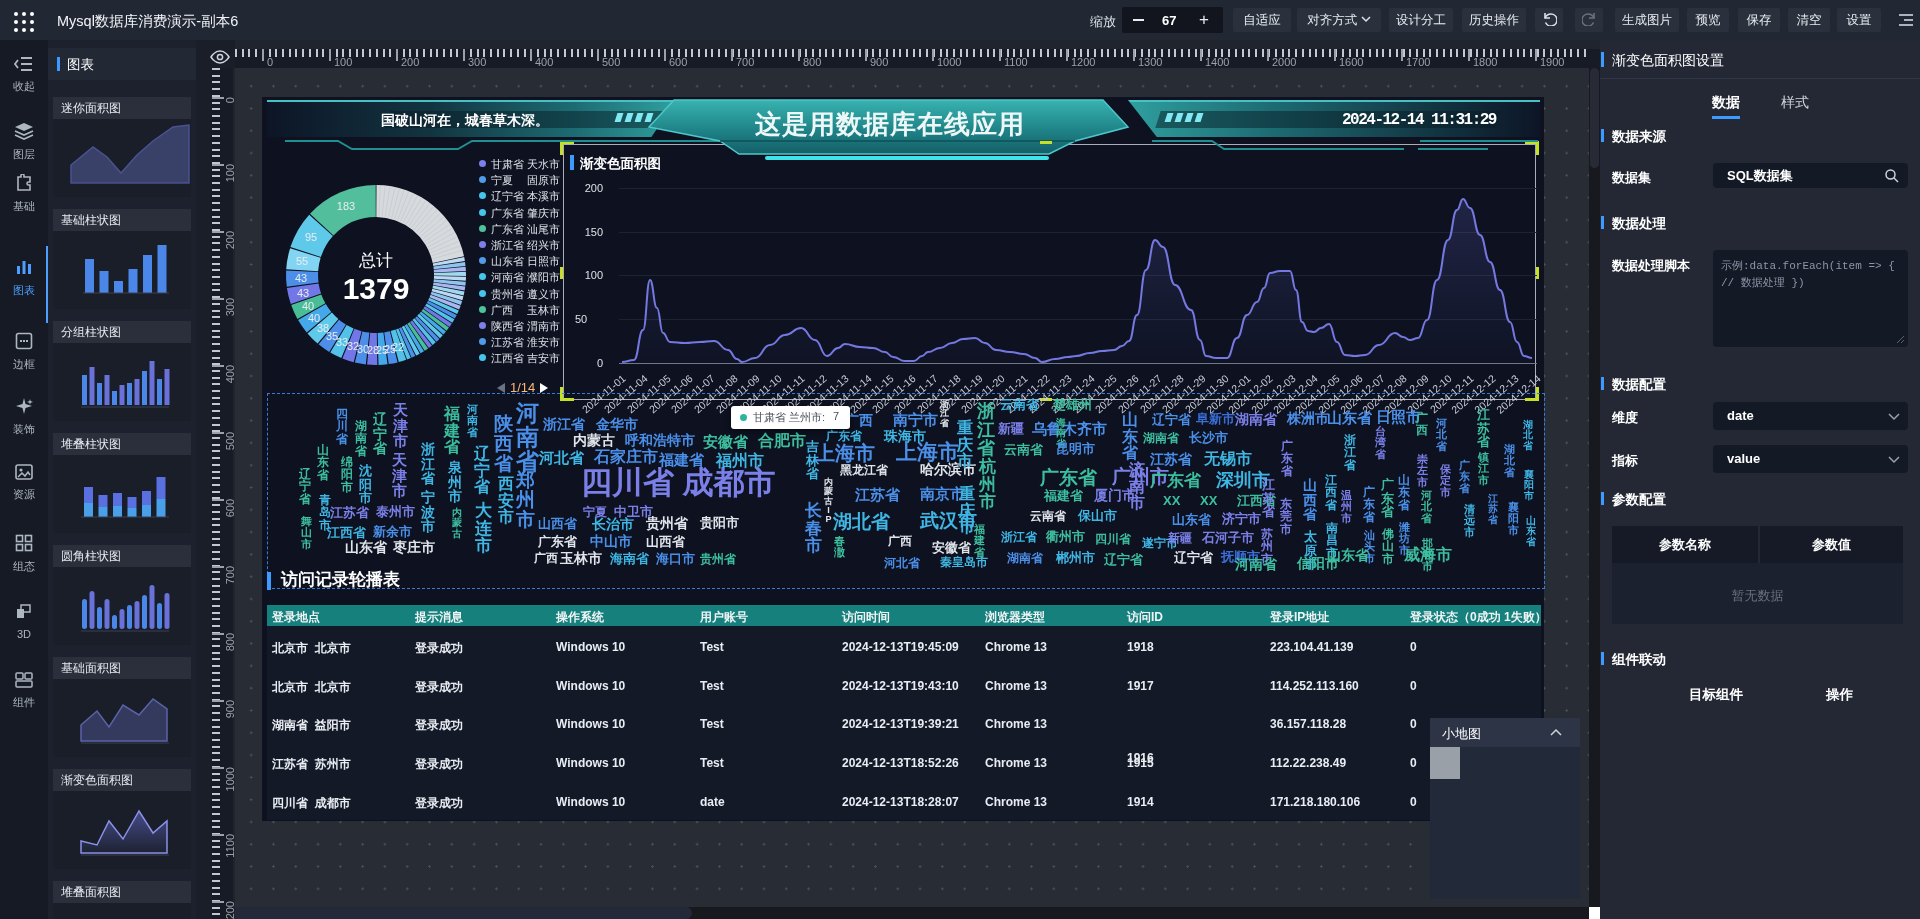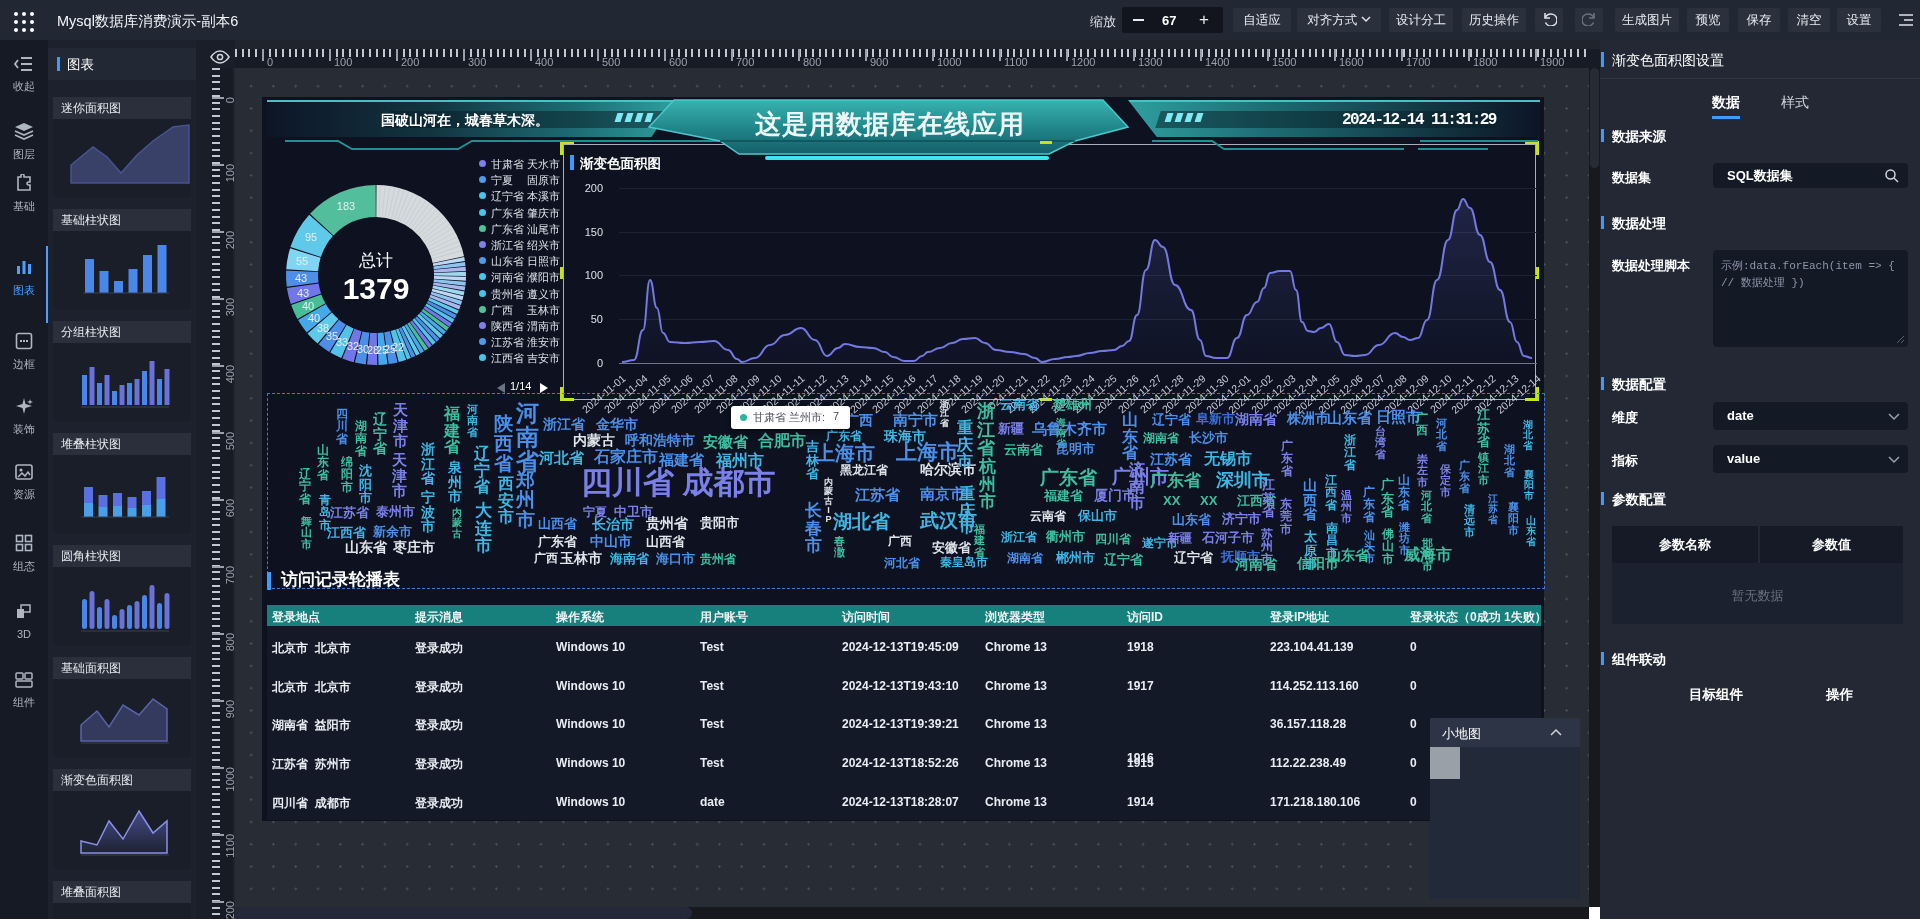--- a/index.html
+++ b/index.html
@@ -249,21 +249,21 @@
 <div class="rlbl" style="left:741.0px;top:16px;font-size:11px">1000</div>
 <div class="ab" style="left:803.0px;top:9px;width:2px;height:12px;background:#9aa1ac"></div>
 <div class="rlbl" style="left:808.0px;top:16px;font-size:11px">1100</div>
 <div class="ab" style="left:870.0px;top:9px;width:2px;height:12px;background:#9aa1ac"></div>
 <div class="rlbl" style="left:875.0px;top:16px;font-size:11px">1200</div>
 <div class="ab" style="left:937.0px;top:9px;width:2px;height:12px;background:#9aa1ac"></div>
 <div class="rlbl" style="left:942.0px;top:16px;font-size:11px">1300</div>
 <div class="ab" style="left:1004.0px;top:9px;width:2px;height:12px;background:#9aa1ac"></div>
 <div class="rlbl" style="left:1009.0px;top:16px;font-size:11px">1400</div>
 <div class="ab" style="left:1071.0px;top:9px;width:2px;height:12px;background:#9aa1ac"></div>
-<div class="rlbl" style="left:1076.0px;top:16px;font-size:11px">1500</div>
+<div class="rlbl" style="left:1076.0px;top:16px;font-size:11px">2000</div>
 <div class="ab" style="left:1138.0px;top:9px;width:2px;height:12px;background:#9aa1ac"></div>
 <div class="rlbl" style="left:1143.0px;top:16px;font-size:11px">1600</div>
 <div class="ab" style="left:1205.0px;top:9px;width:2px;height:12px;background:#9aa1ac"></div>
 <div class="rlbl" style="left:1210.0px;top:16px;font-size:11px">1700</div>
 <div class="ab" style="left:1272.0px;top:9px;width:2px;height:12px;background:#9aa1ac"></div>
 <div class="rlbl" style="left:1277.0px;top:16px;font-size:11px">1800</div>
 <div class="ab" style="left:1339.0px;top:9px;width:2px;height:12px;background:#9aa1ac"></div>
 <div class="rlbl" style="left:1344.0px;top:16px;font-size:11px">1900</div>
 <div class="ab" style="left:16px;top:28px;width:8px;height:851px;background:repeating-linear-gradient(180deg,#c3c7cf 0 2px,transparent 2px 6.71px)"></div>
 <div class="ab" style="left:16px;top:57.0px;width:12px;height:2px;background:#9aa1ac"></div>
@@ -414,21 +414,21 @@
 <div class="ab" style="left:479px;top:321.9999999999999px;width:7px;height:7px;border-radius:50%;background:#7c80e8"></div>
 <div class="ab" style="left:491px;top:318.9999999999999px;font-size:11px;color:#dfe4ea">陕西省</div>
 <div class="ab" style="left:527px;top:318.9999999999999px;font-size:11px;color:#dfe4ea">渭南市</div>
 <div class="ab" style="left:479px;top:338.1999999999999px;width:7px;height:7px;border-radius:50%;background:#4f9be8"></div>
 <div class="ab" style="left:491px;top:335.1999999999999px;font-size:11px;color:#dfe4ea">江苏省</div>
 <div class="ab" style="left:527px;top:335.1999999999999px;font-size:11px;color:#dfe4ea">淮安市</div>
 <div class="ab" style="left:479px;top:354.39999999999986px;width:7px;height:7px;border-radius:50%;background:#45c5ea"></div>
 <div class="ab" style="left:491px;top:351.39999999999986px;font-size:11px;color:#dfe4ea">江西省</div>
 <div class="ab" style="left:527px;top:351.39999999999986px;font-size:11px;color:#dfe4ea">吉安市</div>
 <div class="ab" style="left:497px;top:383px;width:0;height:0;border-top:5px solid transparent;border-bottom:5px solid transparent;border-right:8px solid #6b7280"></div>
-<div class="ab" style="left:510px;top:380px;font-size:11px;color:#ffffff">1/14</div>
+<div class="ab" style="left:510px;top:380px;font-size:13px;color:#fdba74">1/14</div>
 <div class="ab" style="left:540px;top:383px;width:0;height:0;border-top:5px solid transparent;border-bottom:5px solid transparent;border-left:8px solid #fff"></div>
 <div class="ab" style="left:563px;top:144px;width:973px;height:256px;border:1px solid #a9aeb8;background:#0d1120"></div>
 <div class="ab" style="left:560px;top:141px;width:14px;height:3px;background:#c6e026"></div>
 <div class="ab" style="left:560px;top:141px;width:3px;height:14px;background:#c6e026"></div>
 <div class="ab" style="left:1525px;top:141px;width:14px;height:3px;background:#c6e026"></div>
 <div class="ab" style="left:1536px;top:141px;width:3px;height:14px;background:#c6e026"></div>
 <div class="ab" style="left:560px;top:398px;width:14px;height:3px;background:#c6e026"></div>
 <div class="ab" style="left:560px;top:387px;width:3px;height:14px;background:#c6e026"></div>
 <div class="ab" style="left:1525px;top:398px;width:14px;height:3px;background:#c6e026"></div>
 <div class="ab" style="left:1536px;top:387px;width:3px;height:14px;background:#c6e026"></div>
@@ -437,21 +437,21 @@
 <div class="ab" style="left:1040px;top:141px;width:12px;height:3px;background:#c6e026"></div>
 <div class="ab" style="left:1040px;top:398px;width:12px;height:3px;background:#c6e026"></div>
 <div class="ab" style="left:570px;top:155px;width:4px;height:15px;background:#3d9aff"></div>
 <div class="ab" style="left:580px;top:155px;font-size:13.5px;font-weight:bold;color:#fff">渐变色面积图</div>
 <div class="ab" style="left:575px;top:182px;width:28px;text-align:right;font-size:11px;color:#dde0e6">200</div>
 <div class="ab" style="left:619px;top:188px;width:918px;height:1px;background:#1d2335"></div>
 <div class="ab" style="left:575px;top:226px;width:28px;text-align:right;font-size:11px;color:#dde0e6">150</div>
 <div class="ab" style="left:619px;top:232px;width:918px;height:1px;background:#1d2335"></div>
 <div class="ab" style="left:575px;top:269px;width:28px;text-align:right;font-size:11px;color:#dde0e6">100</div>
 <div class="ab" style="left:619px;top:275px;width:918px;height:1px;background:#1d2335"></div>
-<div class="ab" style="left:575px;top:313px;width:28px;text-align:right;font-size:11px;color:#dde0e6">50</div>
+<div class="ab" style="left:575px;top:313px;width:28px;font-size:11px;color:#dde0e6">50</div>
 <div class="ab" style="left:619px;top:319px;width:918px;height:1px;background:#1d2335"></div>
 <div class="ab" style="left:575px;top:357px;width:28px;text-align:right;font-size:11px;color:#dde0e6">0</div>
 <div class="ab" style="left:619px;top:363px;width:918px;height:1px;background:#6e7787"></div>
 <svg class="ab" style="left:563px;top:144px" width="973" height="256">
     <defs>
       <linearGradient id="ag" x1="0" y1="55" x2="0" y2="219" gradientUnits="userSpaceOnUse">
         <stop offset="0" stop-color="#6f74dd" stop-opacity=".20"></stop>
         <stop offset="1" stop-color="#6f74dd" stop-opacity=".02"></stop>
       </linearGradient>
     </defs>

